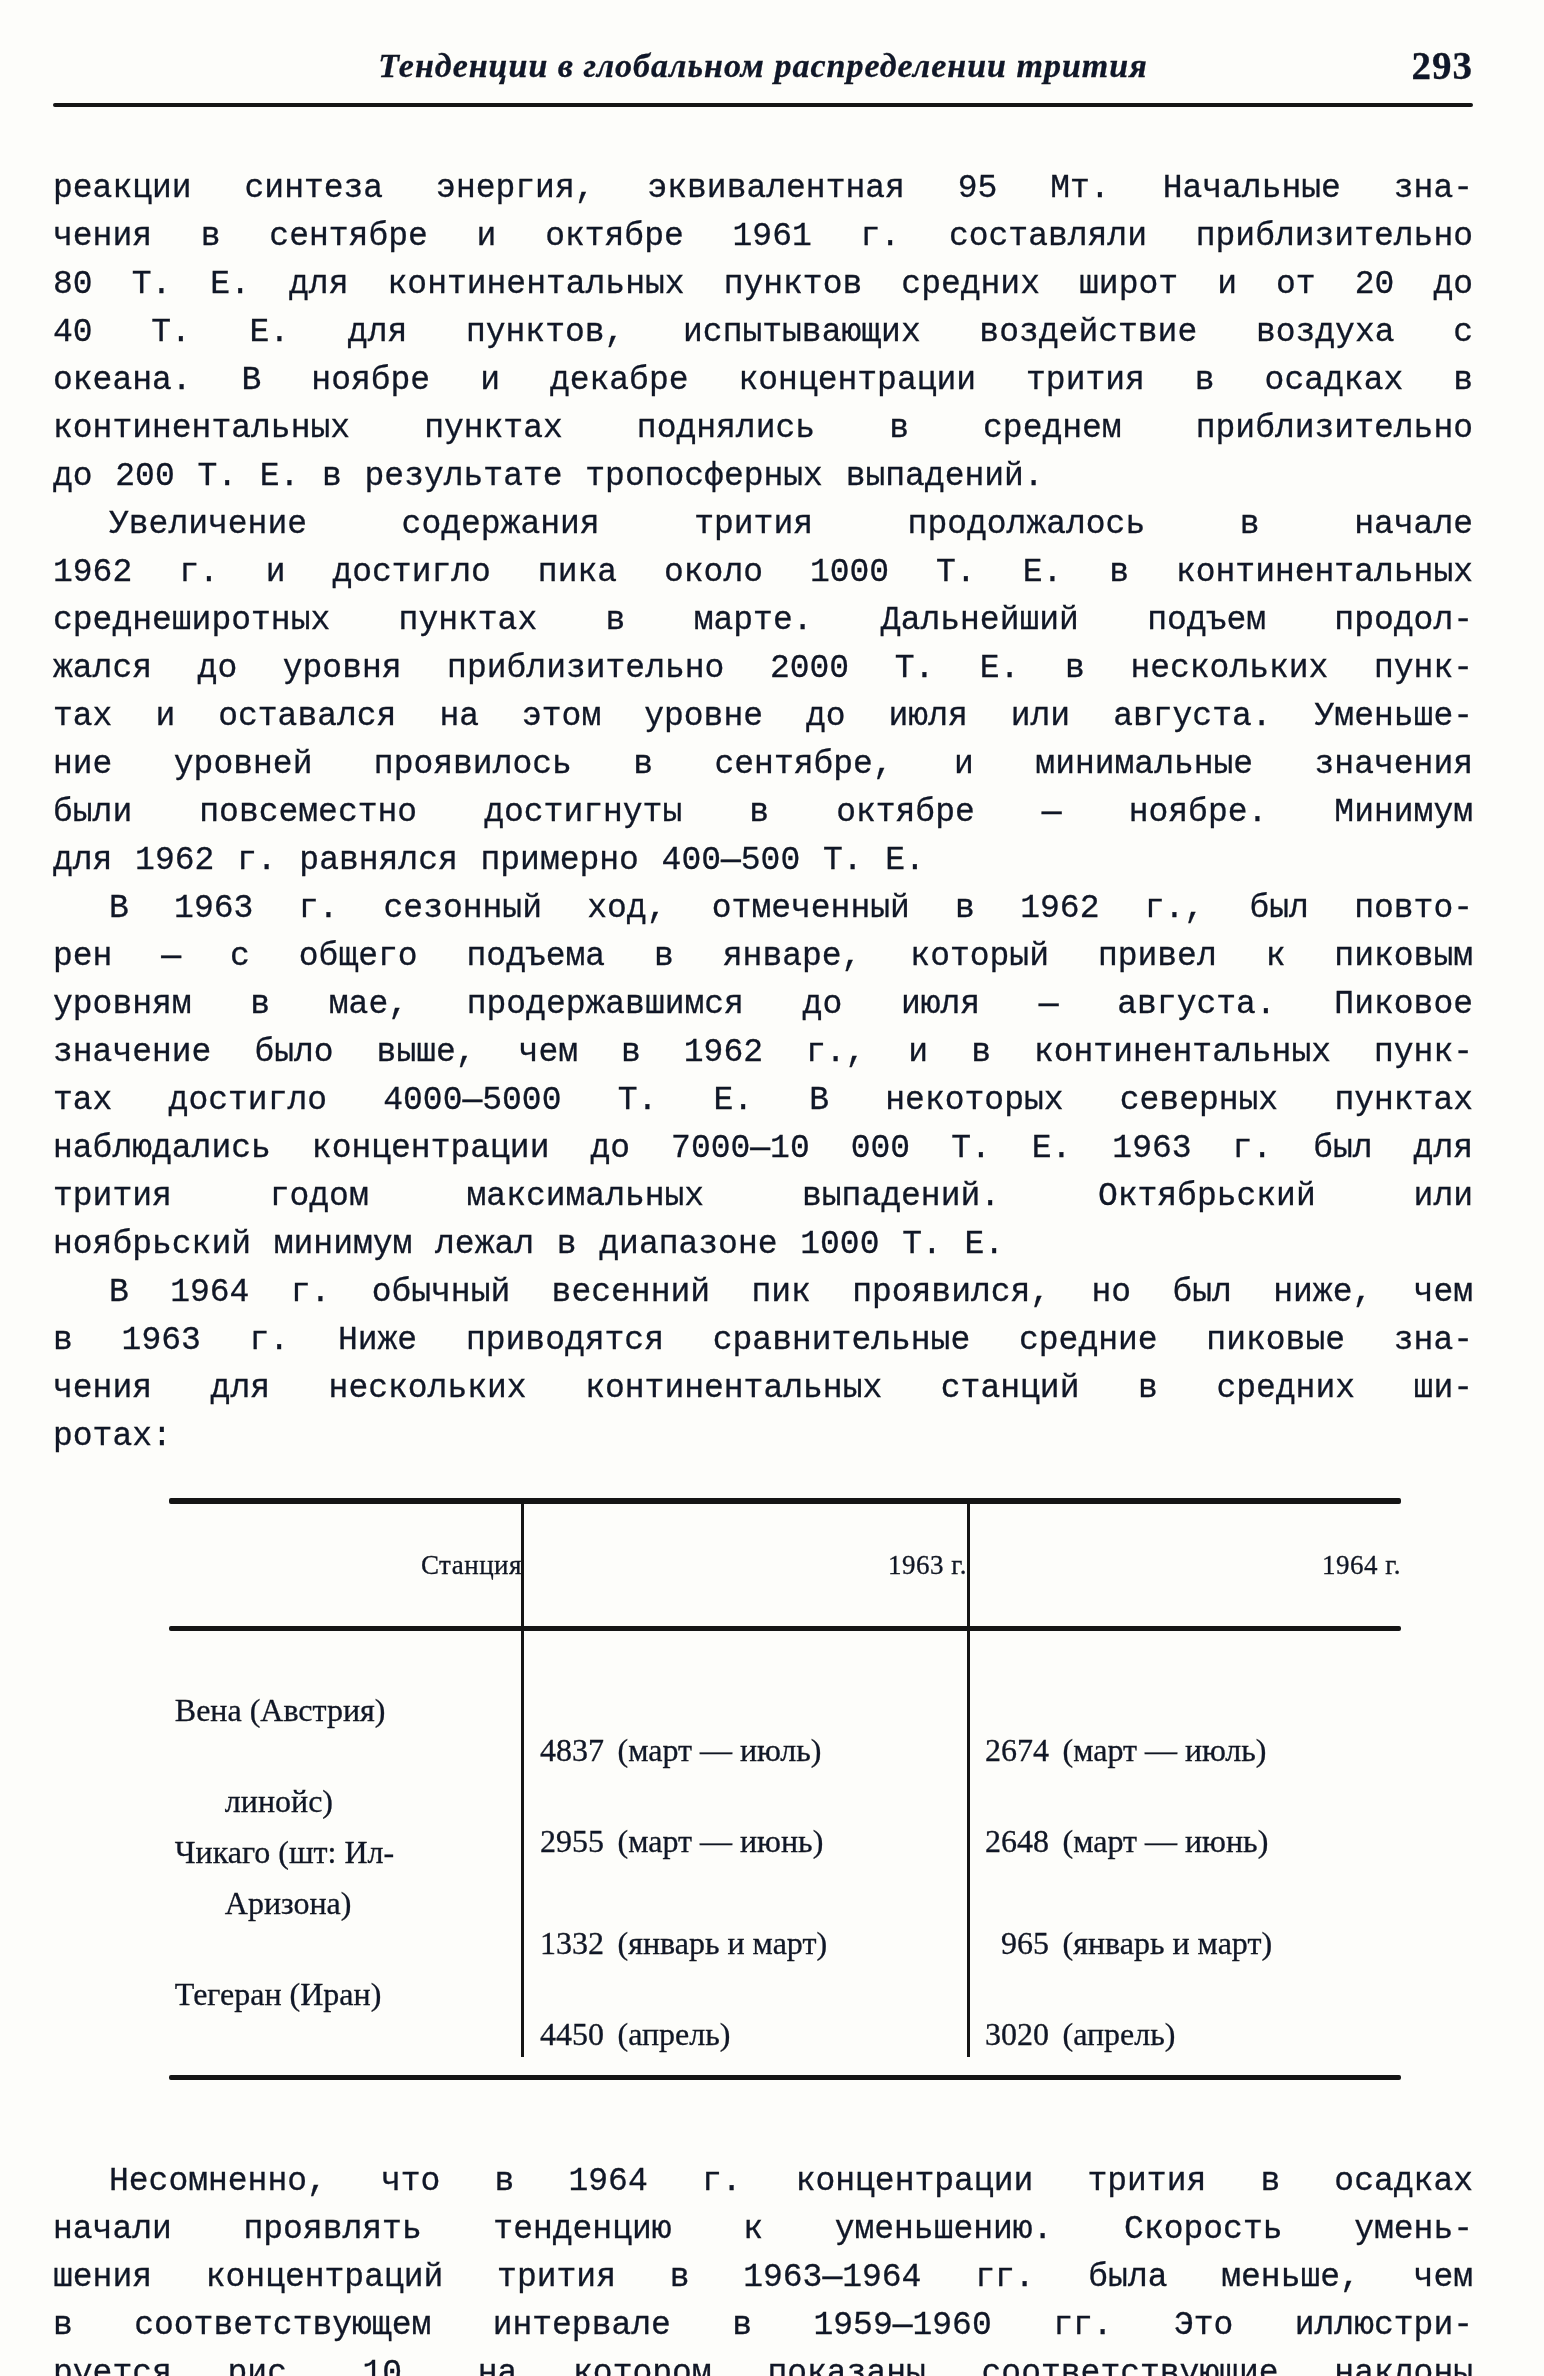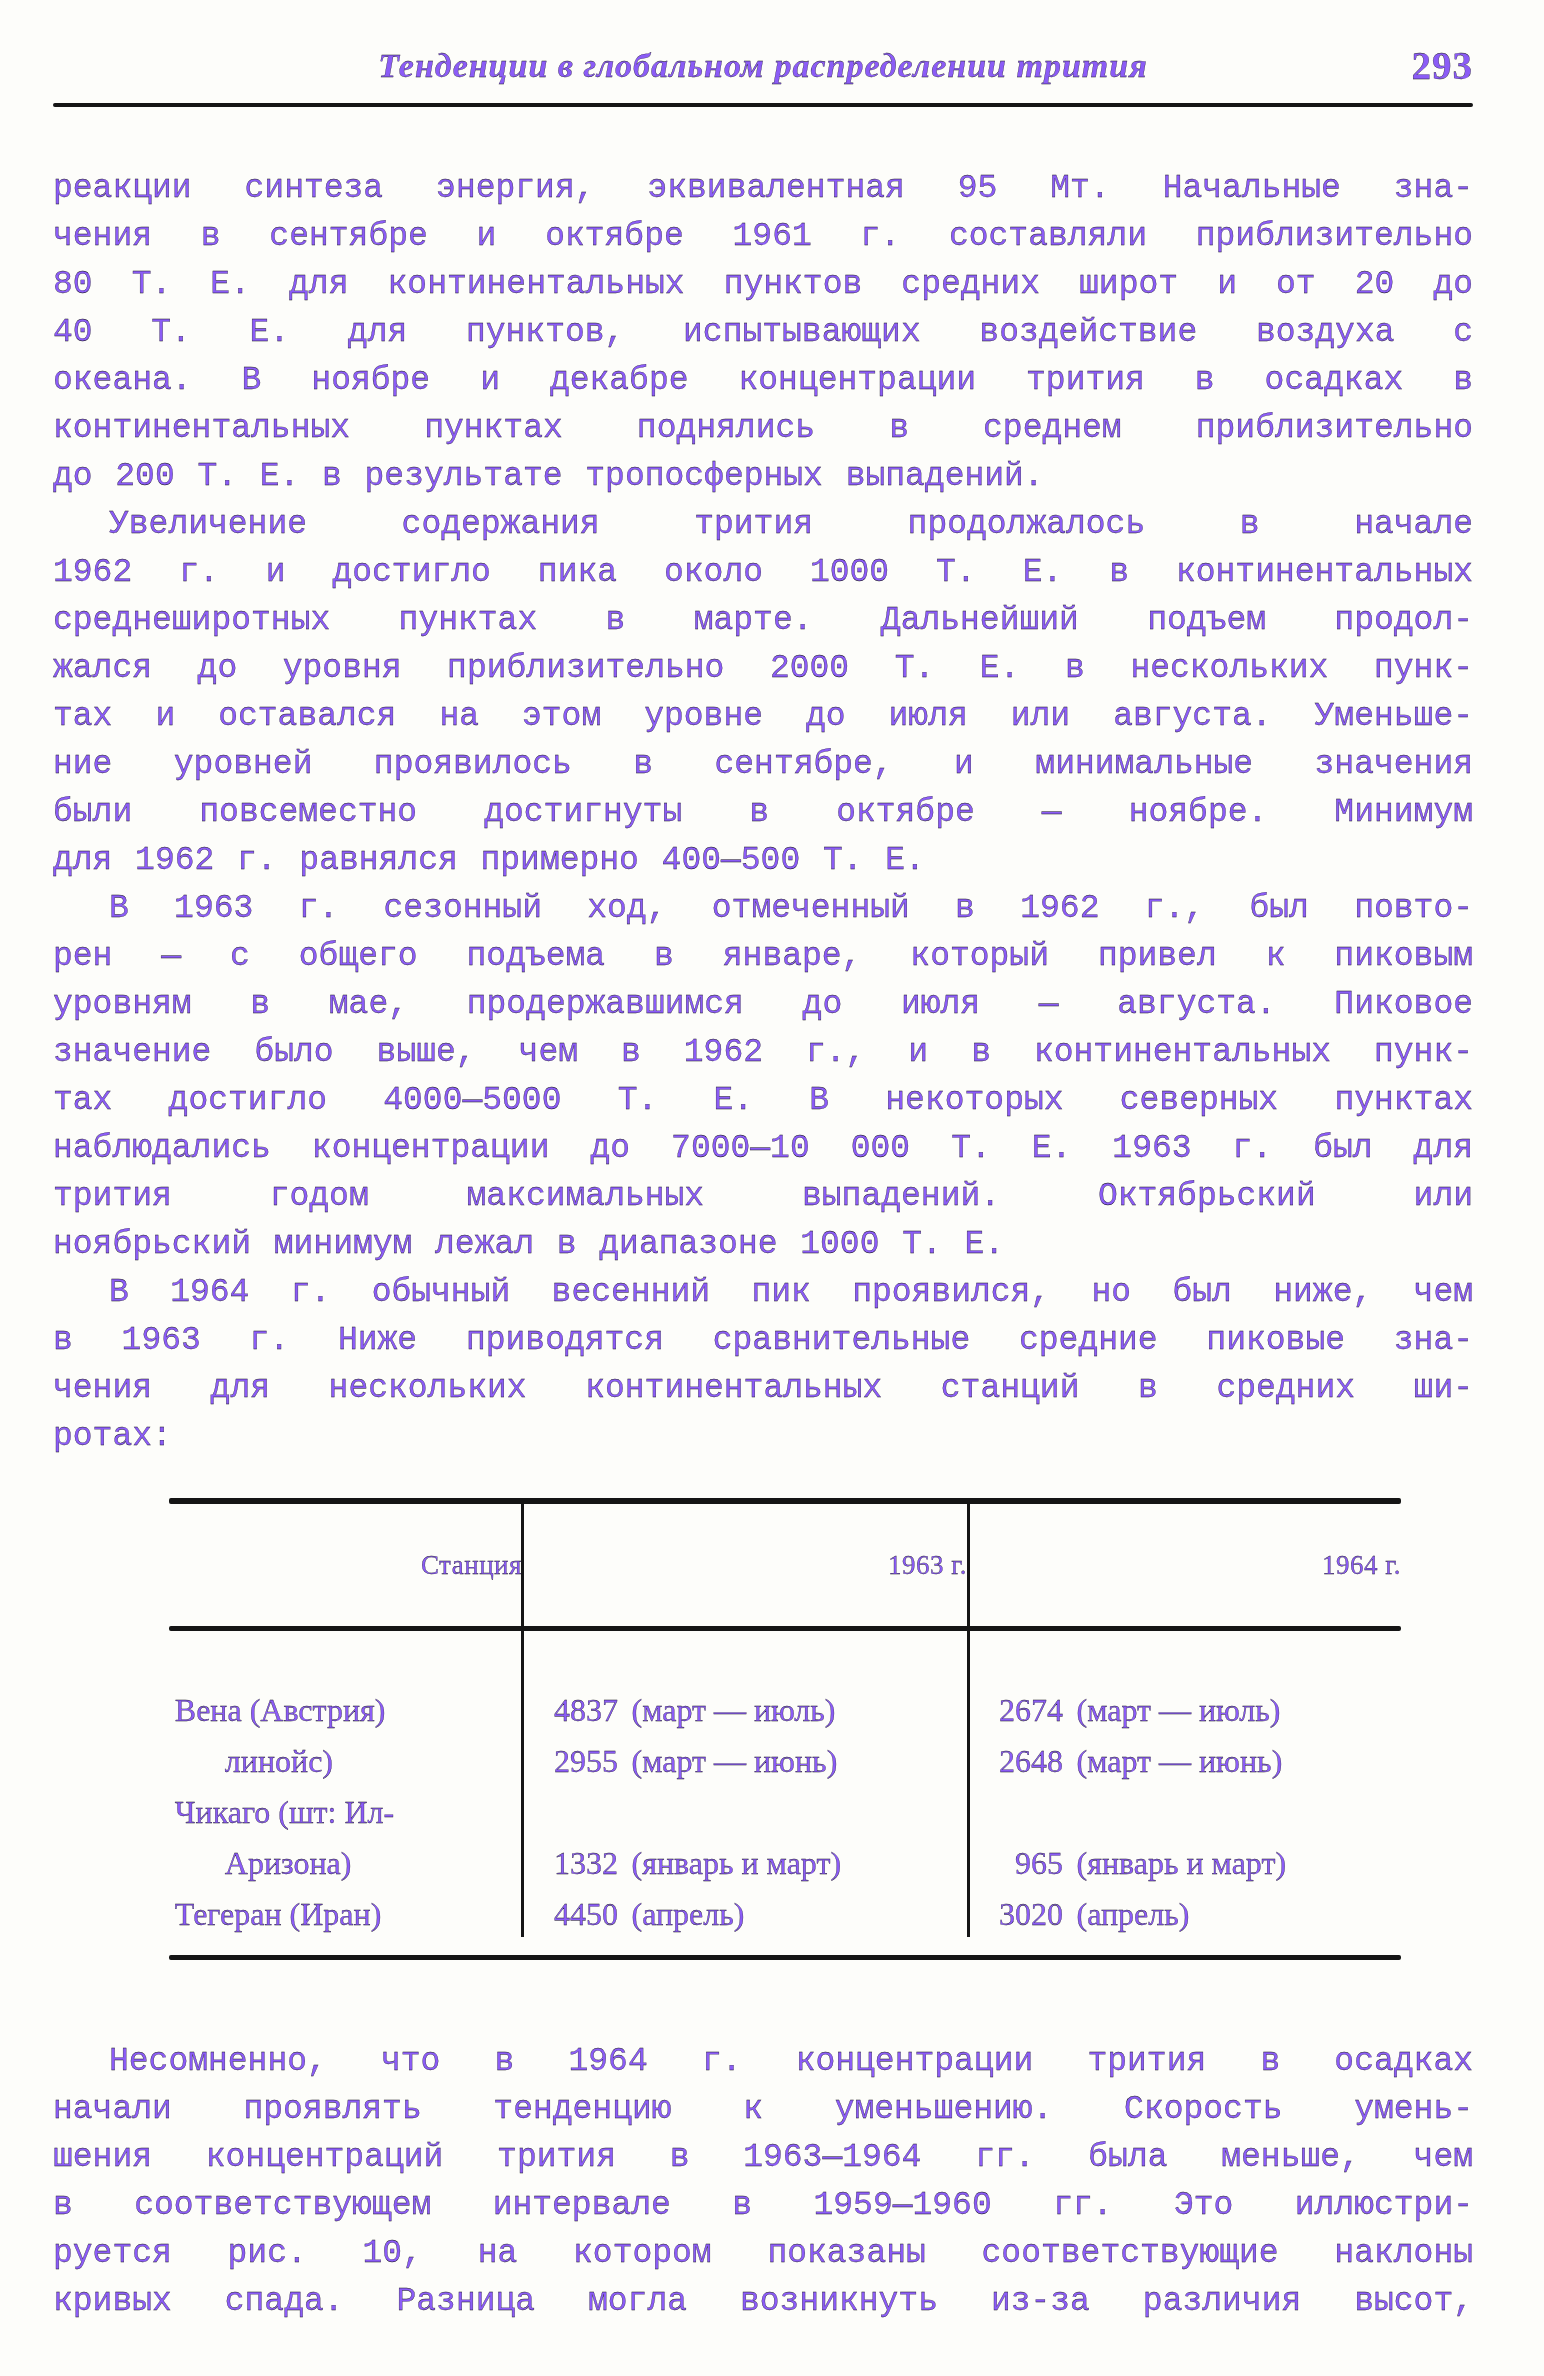--- a/index.html
+++ b/index.html
@@ -1,21 +1,21 @@
 <!DOCTYPE html>
 <html lang="ru"><head>
 <meta charset="utf-8">
 <style>
   html,body{margin:0;padding:0;background:#d9d9d4;}
   .page{
     position:relative;
     width:1545px;height:2376px;
     margin:0 auto;
     background:#fdfdfa;
-    color:#8b5cf6;
+    color:#0f172a;
     font-family:"Liberation Serif","DejaVu Serif",serif;
     box-sizing:border-box;
     padding:41px 72px 0 53px;
     -webkit-text-stroke:0.3px #141414;
     overflow:hidden;
   }
   
   .running-head{position:relative;height:50px;}
   .rh-title{
     display:block;text-align:center;
@@ -58,21 +58,21 @@
   .t-header{
     display:grid;grid-template-columns:353px 445px 434px;
     height:122px;align-items:center;
     font-size:27px;letter-spacing:0.5px;
   }
   .t-hcell{text-align:right;}
   .t-body{padding:54px 0 15.4px 0;font-size:32px;line-height:51px;}
   .t-row{display:grid;grid-template-columns:353px 445px 434px;align-items:start;}
   .t-cell.station{padding-left:5.8px;}
   .cell-line.cont{padding-left:50px;}
-  .t-cell.val{padding-left:19px;white-space:nowrap;}
+  .t-cell.val{padding-left:5px;white-space:nowrap;margin-top:40px;}
   .t-cell.val .num{display:inline-block;min-width:77px;text-align:right;margin-right:13.5px;}
 </style>
 </head>
 <body>
 
 <div class="page">
 
   <div class="running-head">
     <span class="rh-title">Тенденции в глобальном распределении трития</span>
     <span class="rh-page">293</span>

